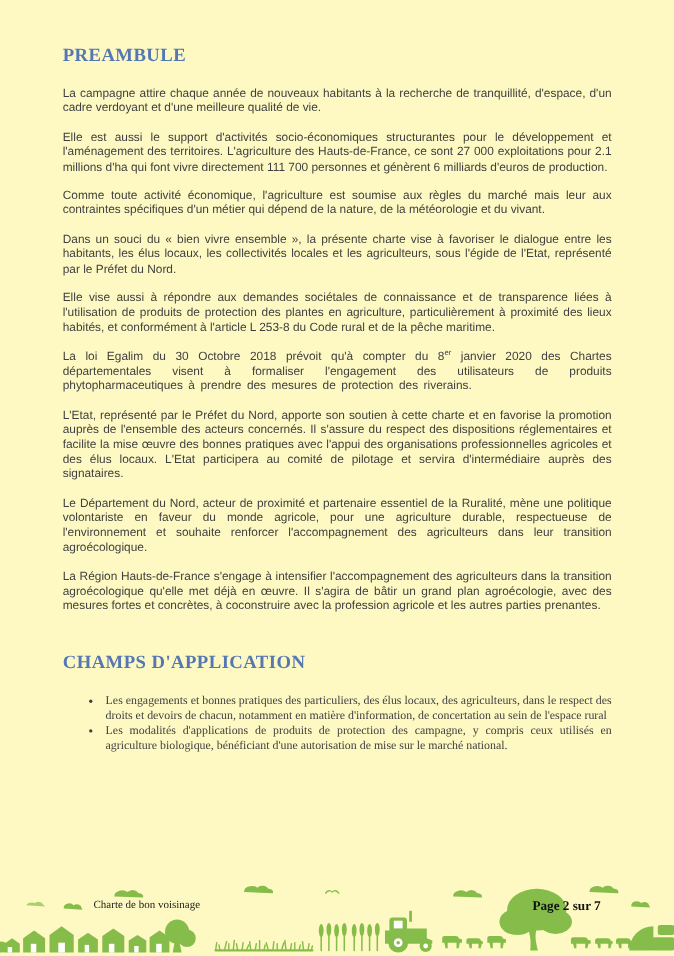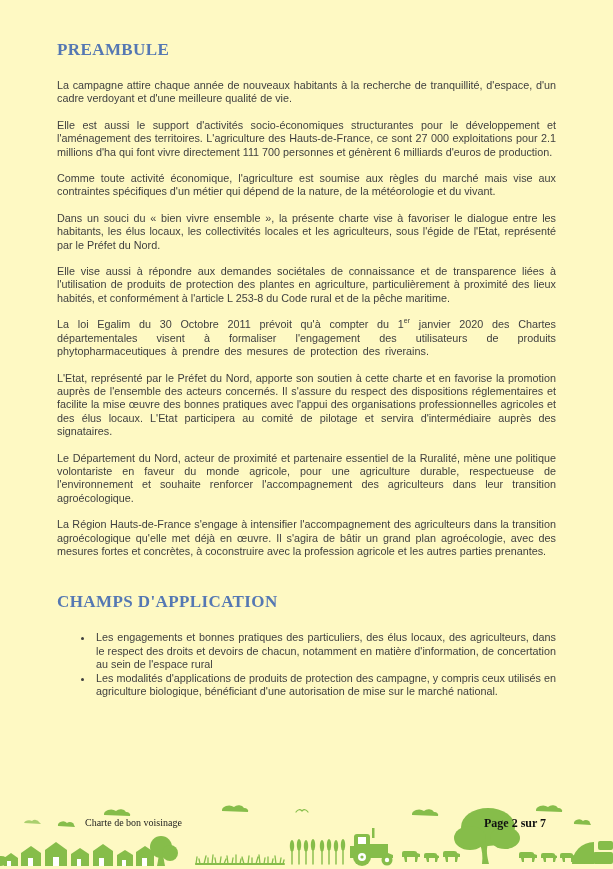--- a/index.html
+++ b/index.html
@@ -20,21 +20,21 @@
     text-align:justify; margin:0 0 13px 0;
   }
   p.body.wide-just { word-spacing:2px; }
   sup.ord { font-size:7px; line-height:0; }
   ul.charter-list {
     margin:13px 0 13px 0; padding:0 0 0 36px;
     list-style:disc outside;
   }
   ul.charter-list li {
     font-size:10.8px; line-height:13.4px; color:#3f3f3f;
-    text-align:justify; padding-left:3px;
+    text-align:justify; padding-left:3px;font-family:Liberation Serif, serif;
   }
   ul.charter-list li::marker { font-size:9px; }
   .footer { position:absolute; left:0; bottom:0; width:613px; height:69px; }
   .footer svg { position:absolute; left:0; top:0; }
   .footer-doc-title {
     position:absolute; left:85px; top:17px;
     font-family:"Liberation Serif", serif; font-size:10px; color:#1c1c1c;
   }
   .footer-page {
     position:absolute; left:484px; top:16px;
@@ -44,24 +44,24 @@
 </head>
 <body>
 
 <div class="page">
   <div class="content">
 
     <h1 class="section-title">PREAMBULE</h1>
 
     <p class="body">La campagne attire chaque année de nouveaux habitants à la recherche de tranquillité, d'espace, d'un cadre verdoyant et d'une meilleure qualité de vie.</p>
     <p class="body">Elle est aussi le support d'activités socio-économiques structurantes pour le développement et l'aménagement des territoires. L'agriculture des Hauts-de-France, ce sont 27 000 exploitations pour 2.1 millions d'ha qui font vivre directement 111 700 personnes et génèrent 6 milliards d'euros de production.</p>
-    <p class="body">Comme toute activité économique, l'agriculture est soumise aux règles du marché mais vise aux contraintes spécifiques d'un métier qui dépend de la nature, de la météorologie et du vivant.</p>
+    <p class="body">Comme toute activité économique, l'agriculture est soumise aux règles du marché mais leur aux contraintes spécifiques d'un métier qui dépend de la nature, de la météorologie et du vivant.</p>
     <p class="body">Dans un souci du « bien vivre ensemble », la présente charte vise à favoriser le dialogue entre les habitants, les élus locaux, les collectivités locales et les agriculteurs, sous l'égide de l'Etat, représenté par le Préfet du Nord.</p>
     <p class="body">Elle vise aussi à répondre aux demandes sociétales de connaissance et de transparence liées à l'utilisation de produits de protection des plantes en agriculture, particulièrement à proximité des lieux habités, et conformément à l'article L 253-8 du Code rural et de la pêche maritime.</p>
-    <p class="body wide-just"><span>La loi Egalim du 30 Octobre 2011 prévoit qu'à compter du 1</span><sup class="ord">er</sup><span> janvier 2020 des Chartes départementales visent à formaliser l'engagement des utilisateurs de produits phytopharmaceutiques à prendre des mesures de protection des riverains.</span></p>
+    <p class="body wide-just"><span>La loi Egalim du 30 Octobre 2018 prévoit qu'à compter du 8</span><sup class="ord">er</sup><span> janvier 2020 des Chartes départementales visent à formaliser l'engagement des utilisateurs de produits phytopharmaceutiques à prendre des mesures de protection des riverains.</span></p>
     <p class="body">L'Etat, représenté par le Préfet du Nord, apporte son soutien à cette charte et en favorise la promotion auprès de l'ensemble des acteurs concernés. Il s'assure du respect des dispositions réglementaires et facilite la mise œuvre des bonnes pratiques avec l'appui des organisations professionnelles agricoles et des élus locaux. L'Etat participera au comité de pilotage et servira d'intermédiaire auprès des signataires.</p>
     <p class="body">Le Département du Nord, acteur de proximité et partenaire essentiel de la Ruralité, mène une politique volontariste en faveur du monde agricole, pour une agriculture durable, respectueuse de l'environnement et souhaite renforcer l'accompagnement des agriculteurs dans leur transition agroécologique.</p>
     <p class="body">La Région Hauts-de-France s'engage à intensifier l'accompagnement des agriculteurs dans la transition agroécologique qu'elle met déjà en œuvre. Il s'agira de bâtir un grand plan agroécologie, avec des mesures fortes et concrètes, à coconstruire avec la profession agricole et les autres parties prenantes.</p>
 
     <h1 class="section-title second">CHAMPS D'APPLICATION</h1>
 
 
     <ul class="charter-list">
       <li>Les engagements et bonnes pratiques des particuliers, des élus locaux, des agriculteurs, dans le respect des droits et devoirs de chacun, notamment en matière d'information, de concertation au sein de l'espace rural</li>
       <li>Les modalités d'applications de produits de protection des campagne, y compris ceux utilisés en agriculture biologique, bénéficiant d'une autorisation de mise sur le marché national.</li>

